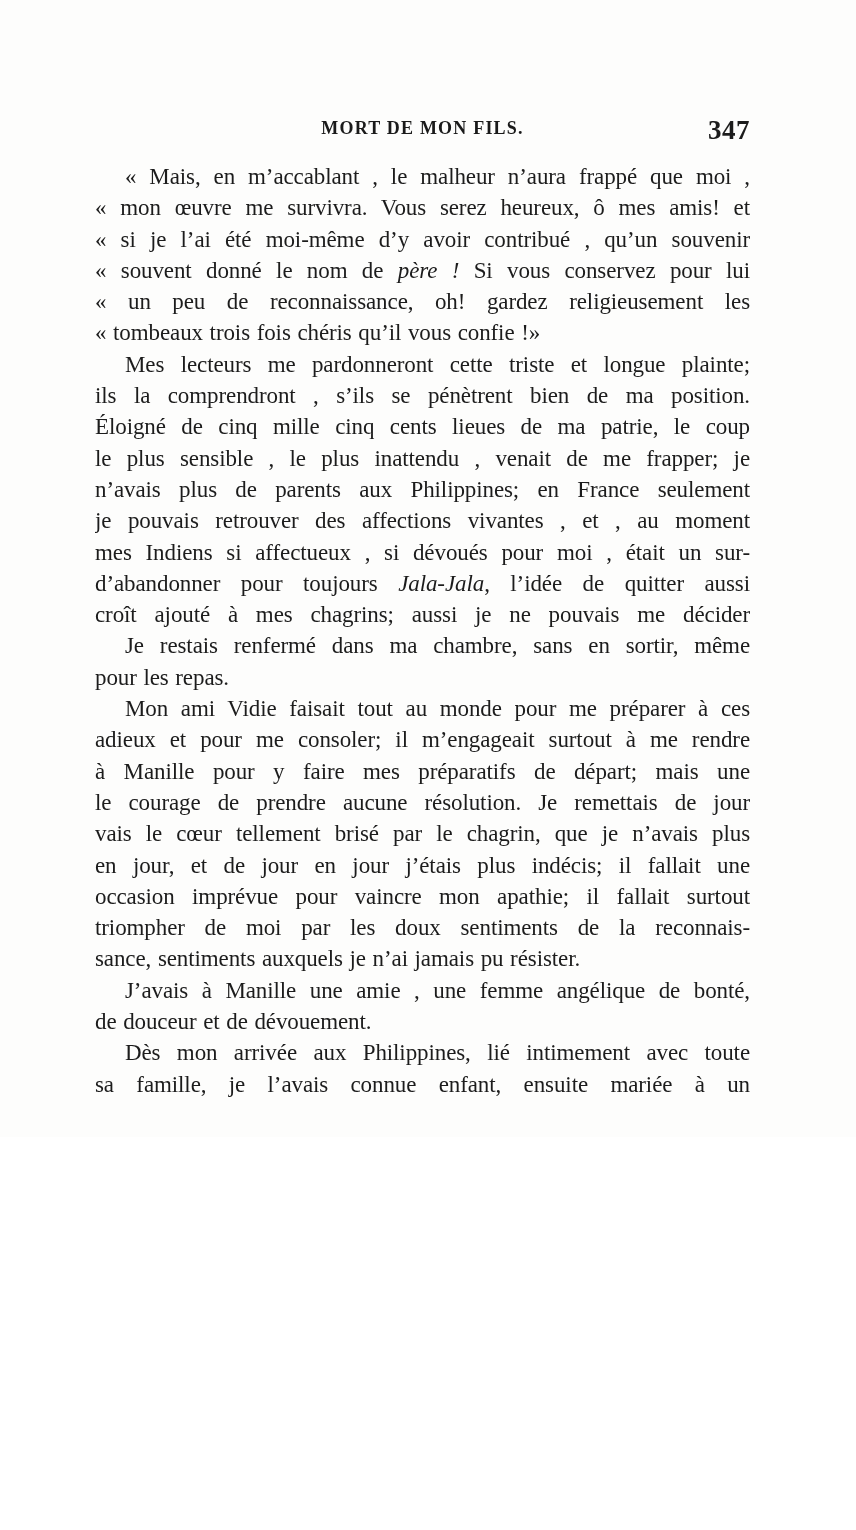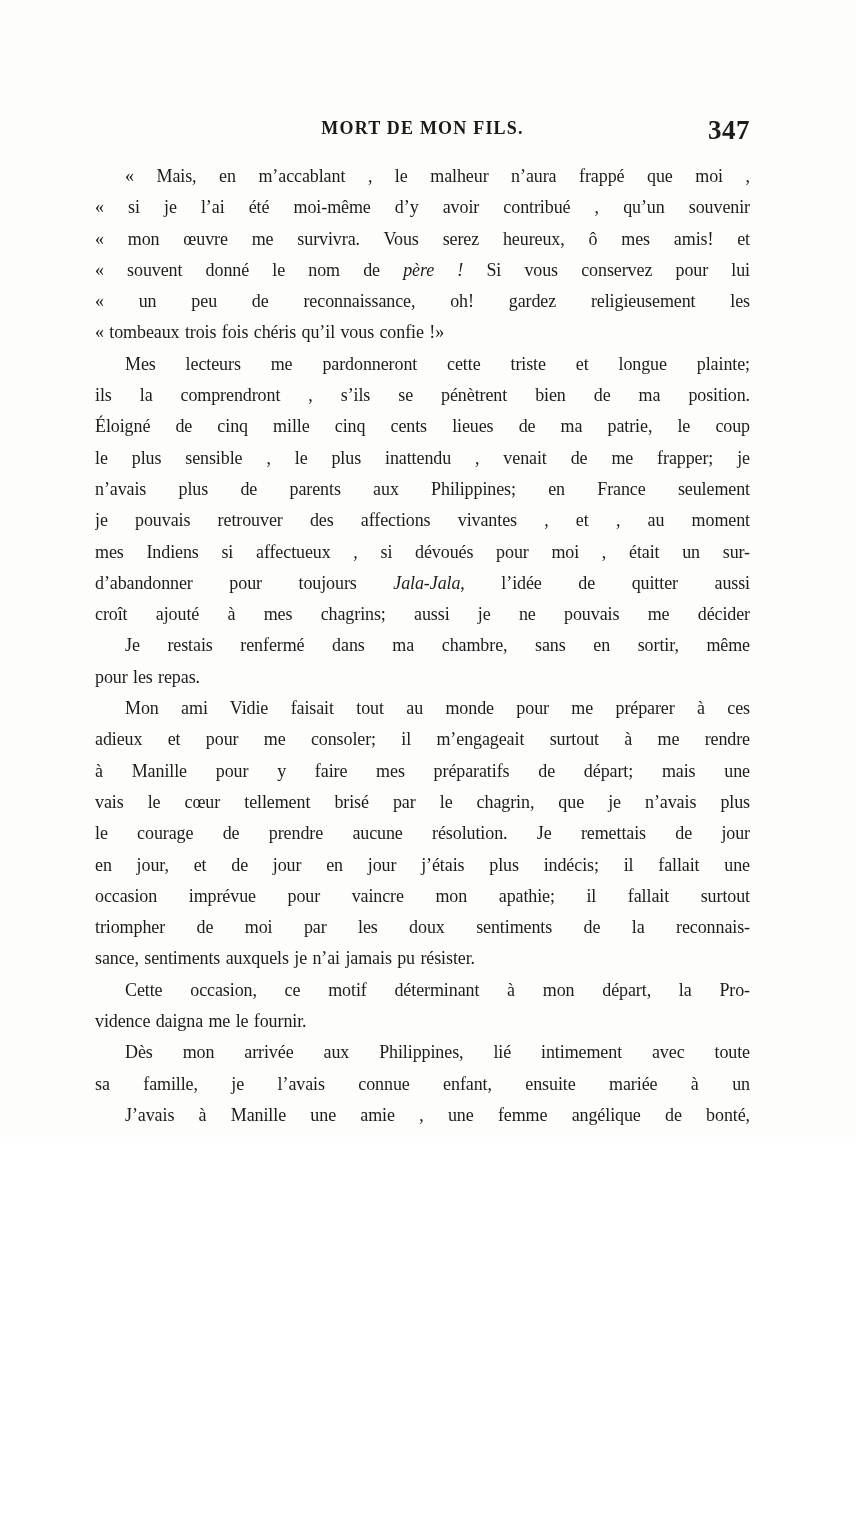--- a/index.html
+++ b/index.html
@@ -40,21 +40,21 @@
     top: -3px;
     font-size: 27px;
     font-weight: bold;
     letter-spacing: 0.5px;
   }
   .page-body {
     position: absolute;
     top: 161px;
     left: 95px;
     width: 655px;
-    font-size: 18px;
+    font-size: 23px;
     line-height: 31.3px;
     letter-spacing: -0.1px;
     word-spacing: 1px;
   }
   .para { margin: 0; }
   .line {
     text-align: justify;
     text-align-last: justify;
     white-space: normal;
     overflow: hidden;
@@ -82,22 +82,22 @@
 
 <div class="sheet">
   <div class="running-header">
     <div class="header-title">MORT DE MON FILS.</div>
     <div class="page-number">347</div>
   </div>
 
   <div class="page-body">
       <div class="para">
         <div class="line firstline"><span>« Mais, en m’accablant , le malheur n’aura frappé que moi ,</span></div>
+        <div class="line"><span>« mon œuvre me survivra. Vous serez heureux, ô mes amis! et</span></div>
         <div class="line"><span>« si je l’ai été moi-même d’y avoir contribué , qu’un souvenir</span></div>
-        <div class="line"><span>« mon œuvre me survivra. Vous serez heureux, ô mes amis! et</span></div>
         <div class="line"><span>« souvent donné le nom de </span><i>père !</i><span> Si vous conservez pour lui</span></div>
         <div class="line"><span>« un peu de reconnaissance, oh! gardez religieusement les</span></div>
         <div class="line lastline"><span>« tombeaux trois fois chéris qu’il vous confie !»</span></div>
       </div>
       <div class="para">
         <div class="line firstline"><span>Mes lecteurs me pardonneront cette triste et longue plainte;</span></div>
         <div class="line"><span>ils la comprendront , s’ils se pénètrent bien de ma position.</span></div>
         <div class="line"><span>Éloigné de cinq mille cinq cents lieues de ma patrie, le coup</span></div>
         <div class="line"><span>le plus sensible , le plus inattendu , venait de me frapper; je</span></div>
         <div class="line"><span>n’avais plus de parents aux Philippines; en France seulement</span></div>
@@ -107,35 +107,31 @@
         <div class="line"><span>croît ajouté à mes chagrins; aussi je ne pouvais me décider</span></div>
       </div>
       <div class="para">
         <div class="line firstline"><span>Je restais renfermé dans ma chambre, sans en sortir, même</span></div>
         <div class="line lastline"><span>pour les repas.</span></div>
       </div>
       <div class="para">
         <div class="line firstline"><span>Mon ami Vidie faisait tout au monde pour me préparer à ces</span></div>
         <div class="line"><span>adieux et pour me consoler; il m’engageait surtout à me rendre</span></div>
         <div class="line"><span>à Manille pour y faire mes préparatifs de départ; mais une</span></div>
+        <div class="line"><span>le courage de prendre aucune résolution. Je remettais de jour</span></div>
         <div class="line"><span>vais le cœur tellement brisé par le chagrin, que je n’avais plus</span></div>
-        <div class="line"><span>le courage de prendre aucune résolution. Je remettais de jour</span></div>
         <div class="line"><span>en jour, et de jour en jour j’étais plus indécis; il fallait une</span></div>
         <div class="line"><span>occasion imprévue pour vaincre mon apathie; il fallait surtout</span></div>
         <div class="line"><span>triompher de moi par les doux sentiments de la reconnais-</span></div>
         <div class="line lastline"><span>sance, sentiments auxquels je n’ai jamais pu résister.</span></div>
       </div>
       <div class="para">
-        <div class="line firstline"><span>Cette occasion, ce motif déterminant à mon départ, la Pro-</span></div>
-        <div class="line lastline"><span>vidence daigna me le fournir.</span></div>
+        <div class="line firstline"><span>J’avais à Manille une amie , une femme angélique de bonté,</span></div>
+        <div class="line lastline"><span>de douceur et de dévouement.</span></div>
       </div>
       <div class="para">
         <div class="line firstline"><span>Dès mon arrivée aux Philippines, lié intimement avec toute</span></div>
         <div class="line"><span>sa famille, je l’avais connue enfant, ensuite mariée à un</span></div>
-      </div>
-      <div class="para">
-        <div class="line firstline"><span>J’avais à Manille une amie , une femme angélique de bonté,</span></div>
-        <div class="line lastline"><span>de douceur et de dévouement.</span></div>
       </div>
     </div>
 
   <div class="speck"></div>
 </div>
 
 </body></html>

